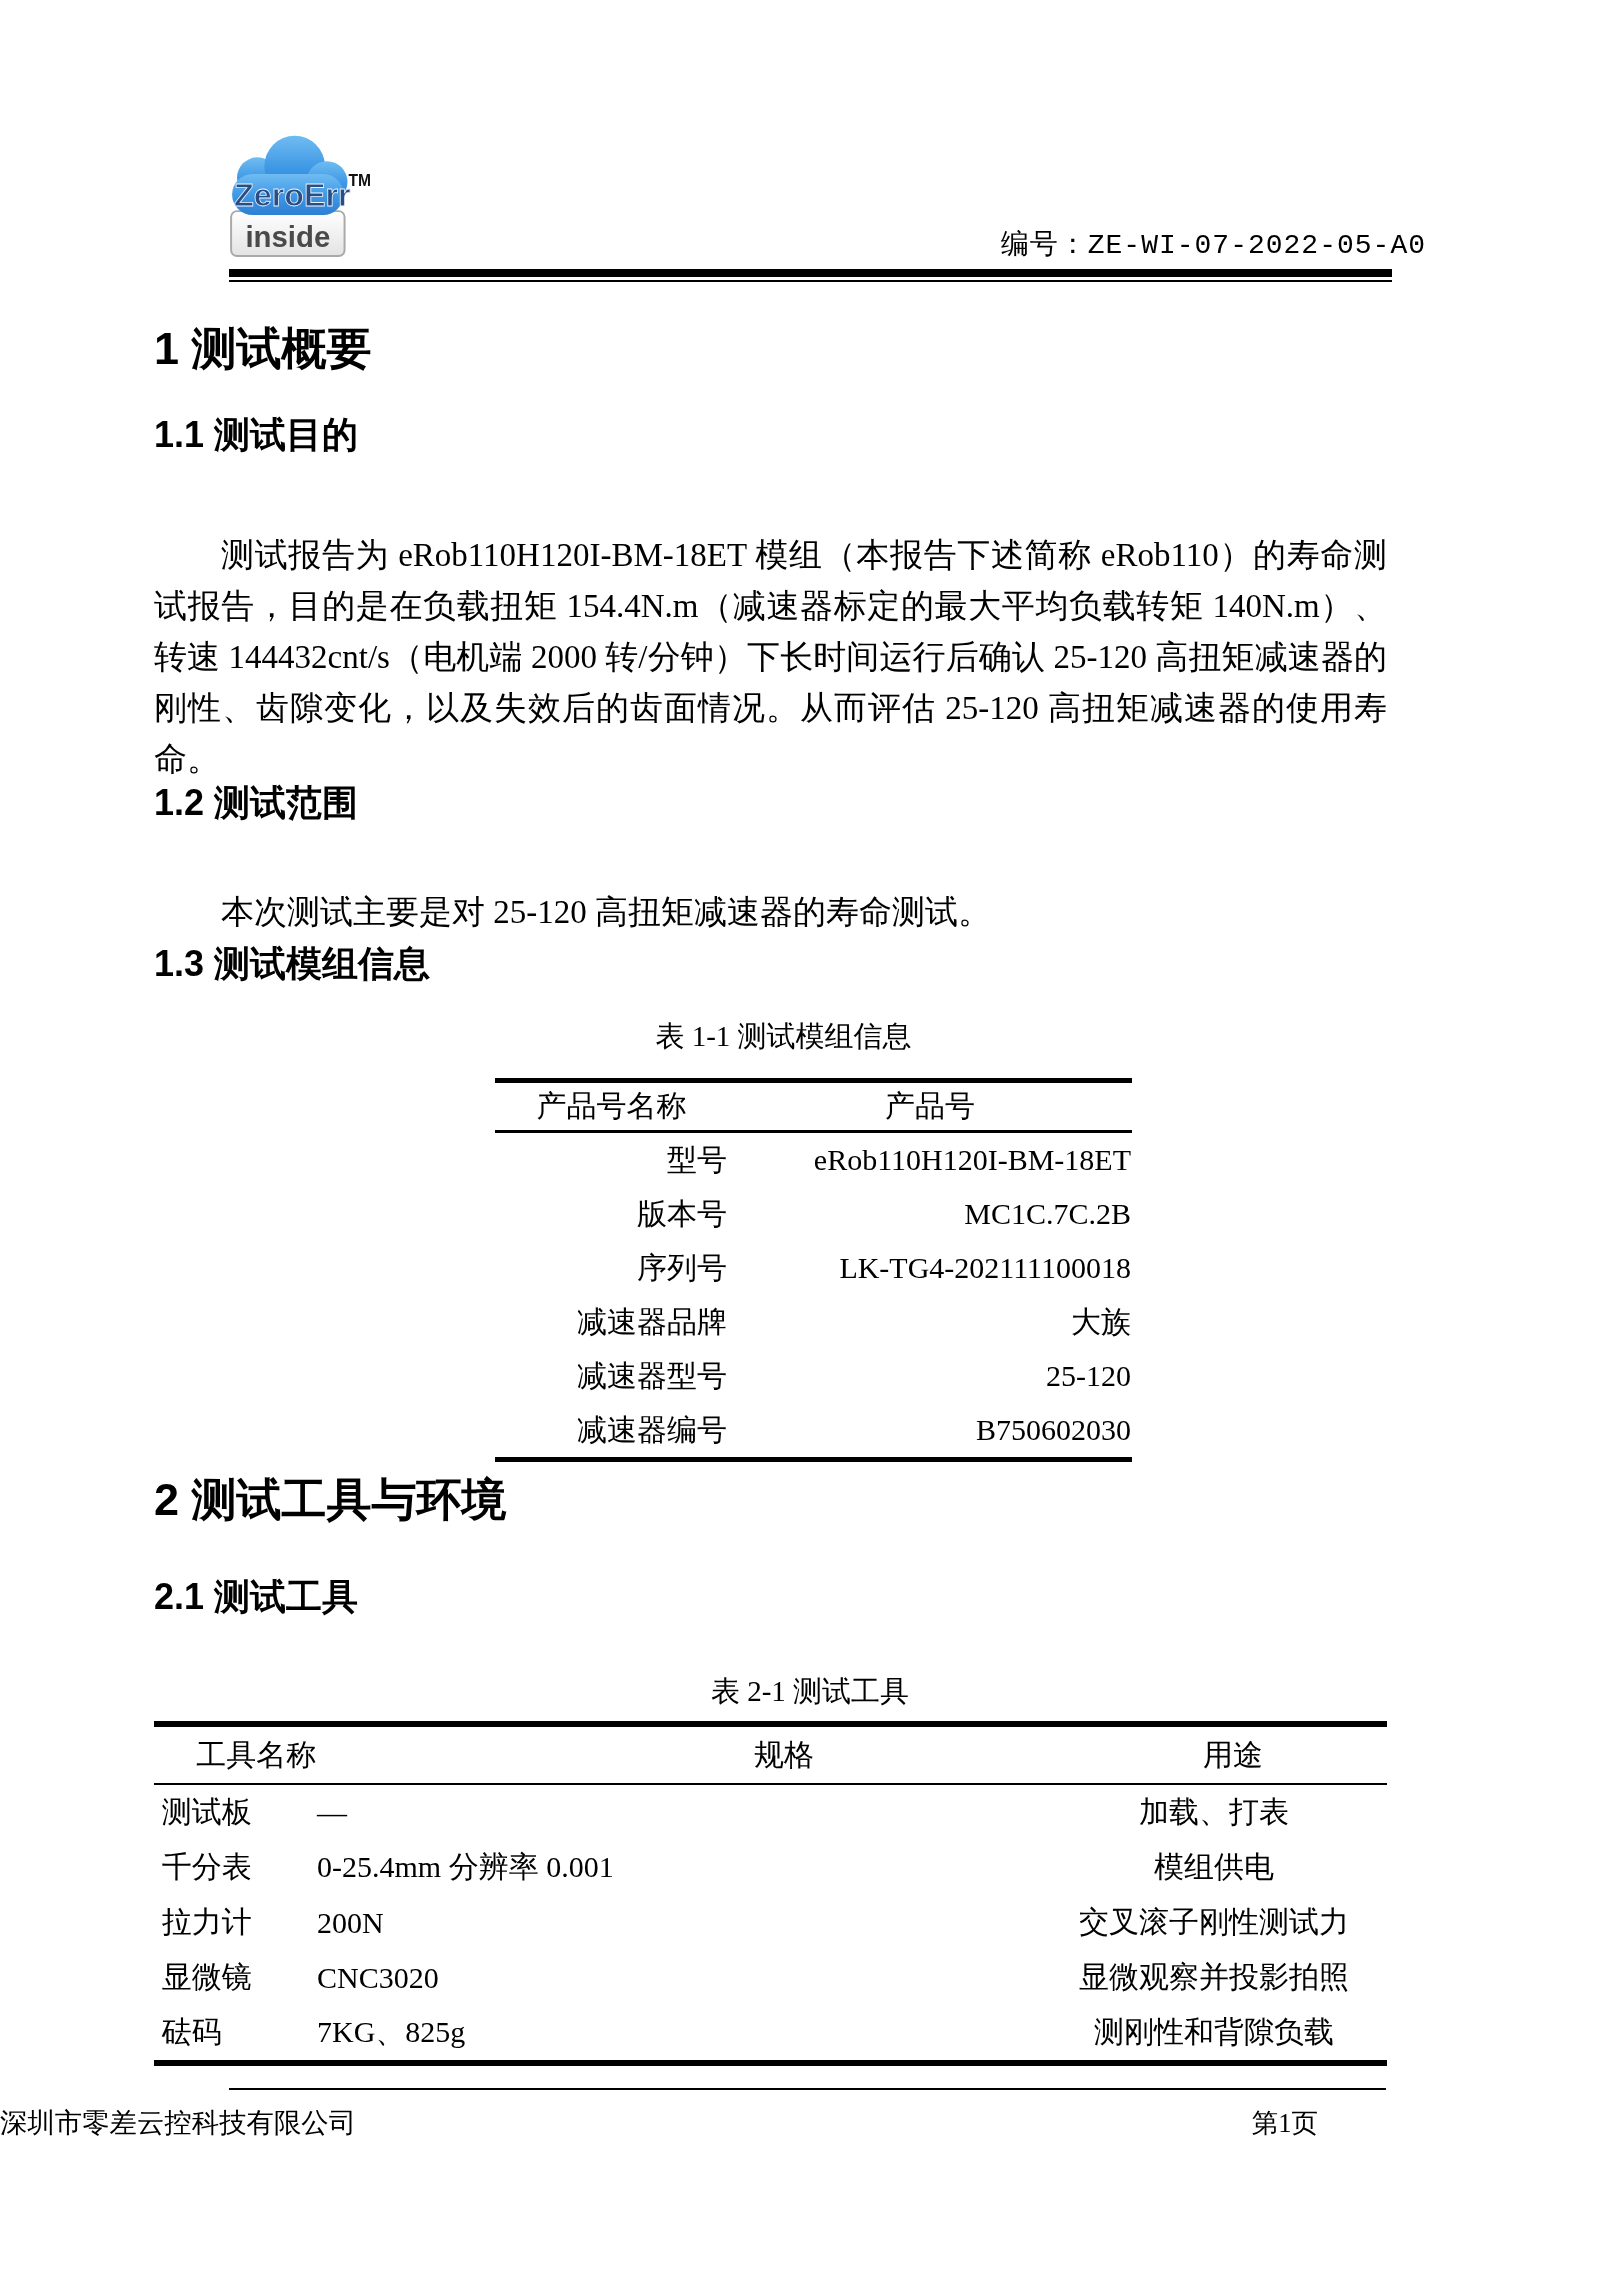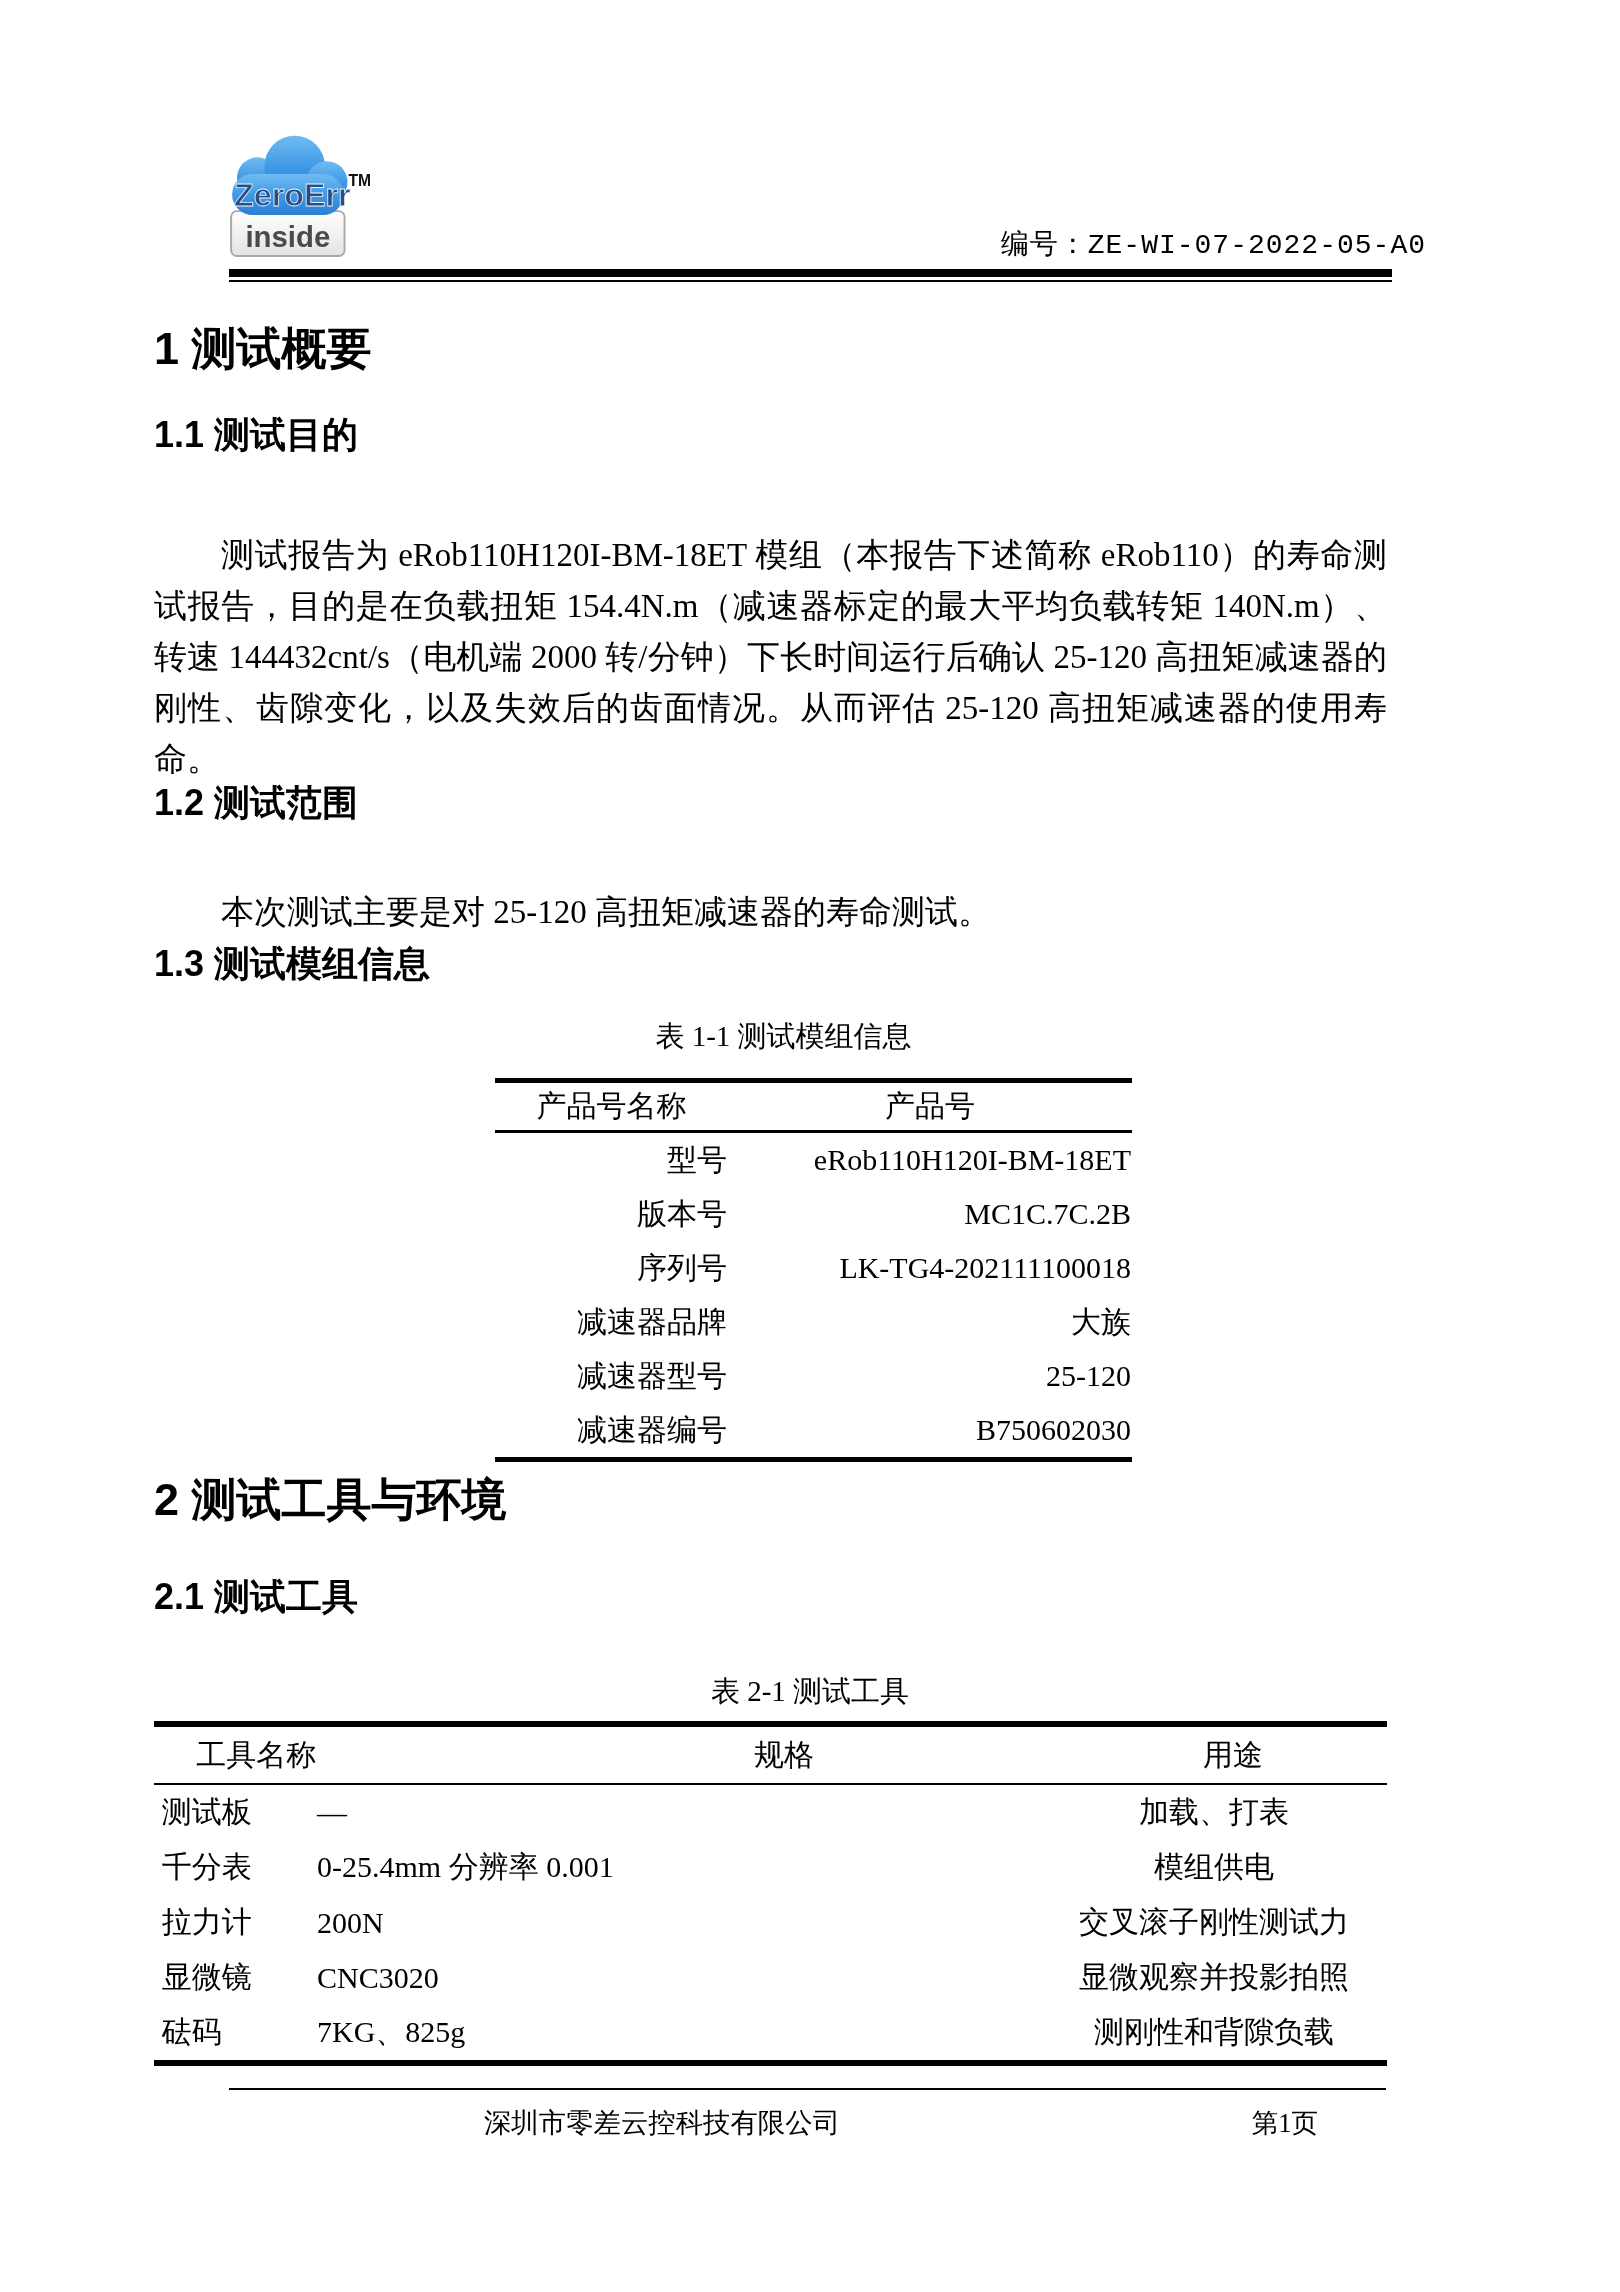--- a/index.html
+++ b/index.html
@@ -72,21 +72,21 @@
   }
   .t2 .hh1{left:8.3%;}
   .t2 .hh2{left:48.5%;margin-left:32px;}
   .t2 .hh3{left:87.5%;}
   .t2 tbody td{height:53px;font-size:30px;}
   .t2 td.c1{padding-left:7.8px;}
   .t2 td.c3{padding-left:7.8px;text-align:center;}
 
   
   .footer-rule{left:229px;top:2088px;width:1157px;height:0;border-top:2px solid #000;}
-  .footer-company{left:0;top:2105px;width:1292px;text-align:center;font-size:27.4px;padding-left:16px;}
+  .footer-company{left:0;top:2105px;width:1292px;text-align:left;font-size:27.4px;}
   .footer-page{top:2105px;right:302px;font-size:26.5px;white-space:nowrap;}
 </style>
 </head>
 <body>
 
 <div class="page">
 
   <div class="abs" style="left:228px;top:127px;width:149px;height:133px;">
     <svg width="149" height="133" viewBox="0 0 152 136">
       <defs>

